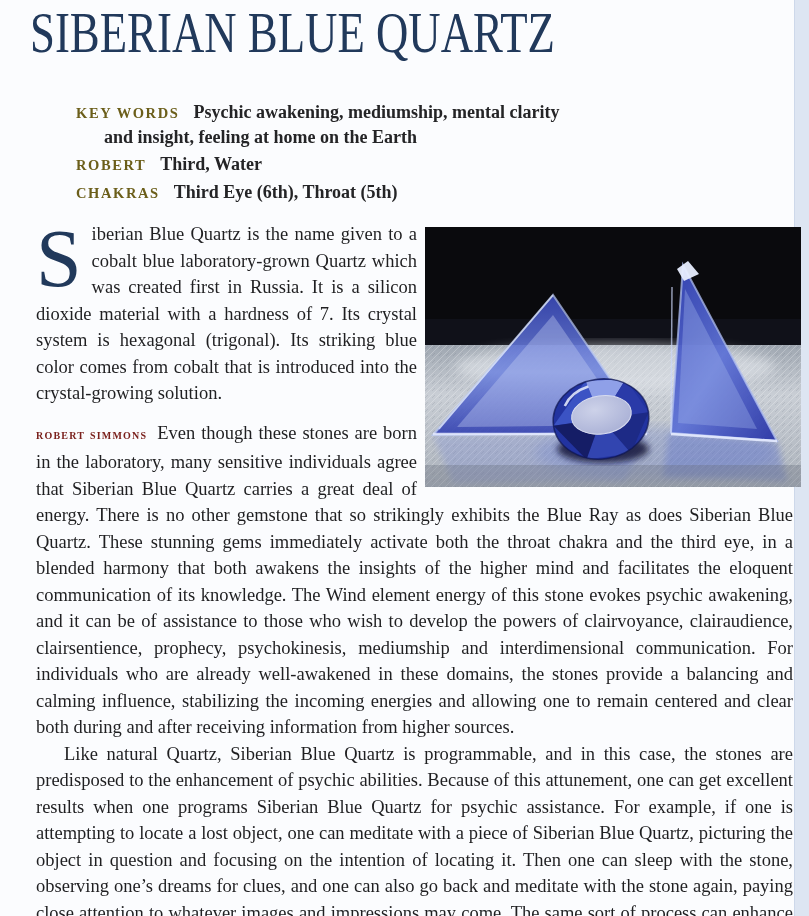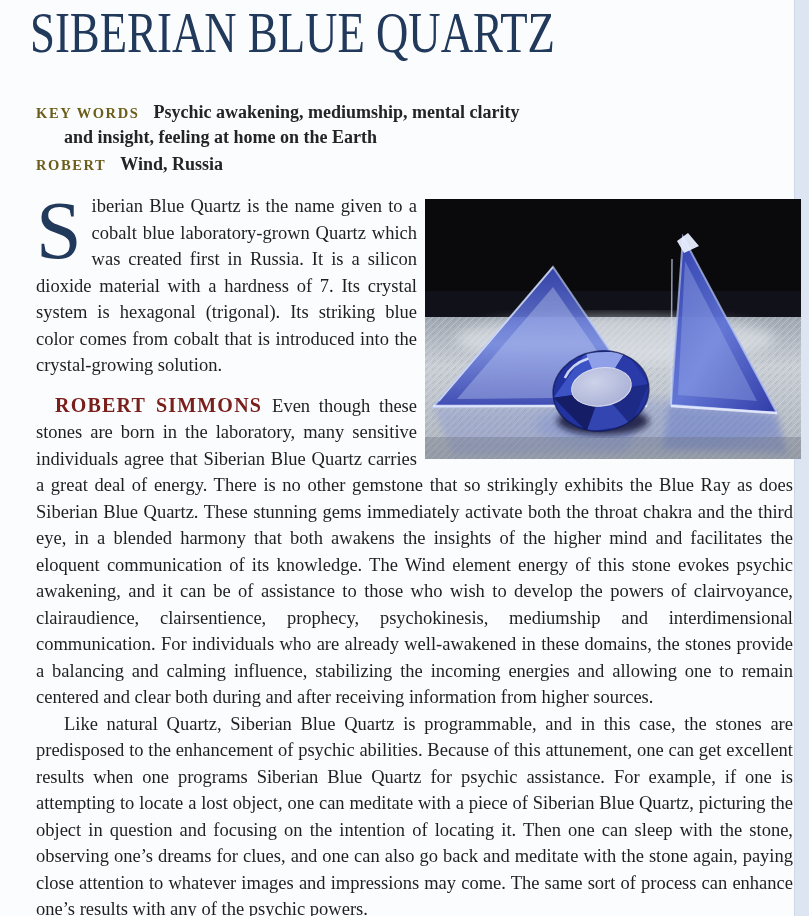--- a/index.html
+++ b/index.html
@@ -14,21 +14,21 @@
     background:#dde5f2;border-left:1px solid #cdd8ea;
   }
   .page{position:absolute;left:36px;top:0;width:757px;}
   .title{
     margin-top:4px;margin-left:-6px;
     font-size:56px;font-weight:400;color:#21395b;
     letter-spacing:0px;white-space:nowrap;
     transform:scaleX(0.80);transform-origin:left top;
     line-height:1.05;
   }
-  .meta{margin-top:18px;width:512px;}
+  .meta{margin-top:18px;width:512px;margin-left:40px;}
   .meta-row{
     padding-left:28px;text-indent:-28px;
     font-size:18px;line-height:24px;margin-bottom:3px;
     font-weight:700;color:#242426;
   }
   .meta-label{
     font-size:14.5px;font-weight:700;letter-spacing:1.6px;
     color:#6b5e1a;margin-right:14px;
   }
   .article{margin-top:16px;font-size:18.5px;line-height:26.5px;text-align:justify;}
@@ -38,42 +38,45 @@
   }
   .photo svg{display:block;width:100%;height:100%;}
   .dropcap{
     float:left;
     font-size:82px;line-height:64px;
     color:#21395b;
     padding:6px 10px 0 0;
     font-weight:400;
   }
   .author-label{
-    font-size:20px;font-weight:700;letter-spacing:1.2px;
-    color:#7a201c;margin-right:10px;margin-left:19px;
+    font-size:10px;font-weight:700;letter-spacing:1.2px;
+    color:#7a201c;margin-right:10px;
   }
   .para{margin:0;}
   .para-gap{margin-top:13px;}
   .indent{text-indent:28px;}
 </style>
 </head>
 <body>
 
 <div class="edge-strip"></div>
 
 <div class="page">
 
   <h1 class="title">SIBERIAN BLUE QUARTZ</h1>
 
   <div class="meta">
     <div class="meta-row">
       <span class="meta-label">KEY WORDS</span><span>Psychic awakening, mediumship, mental clarity and insight, feeling at home on the Earth</span>
     </div>
     <div class="meta-row">
-      <span class="meta-label">ROBERT</span><span>Wind, Russia</span>
+      <span class="meta-label">ROBERT</span><span>Third, Water</span>
+    </div>
+    <div class="meta-row">
+      <span class="meta-label">CHAKRAS</span><span>Third Eye (6th), Throat (5th)</span>
     </div>
   </div>
 
   <div class="article">
 
     <div class="photo">
       <svg viewBox="0 0 376 260">
         <defs>
           <linearGradient id="floorGrad" x1="0" y1="0" x2="0" y2="1">
             <stop offset="0" stop-color="#9fa7b1"></stop>

